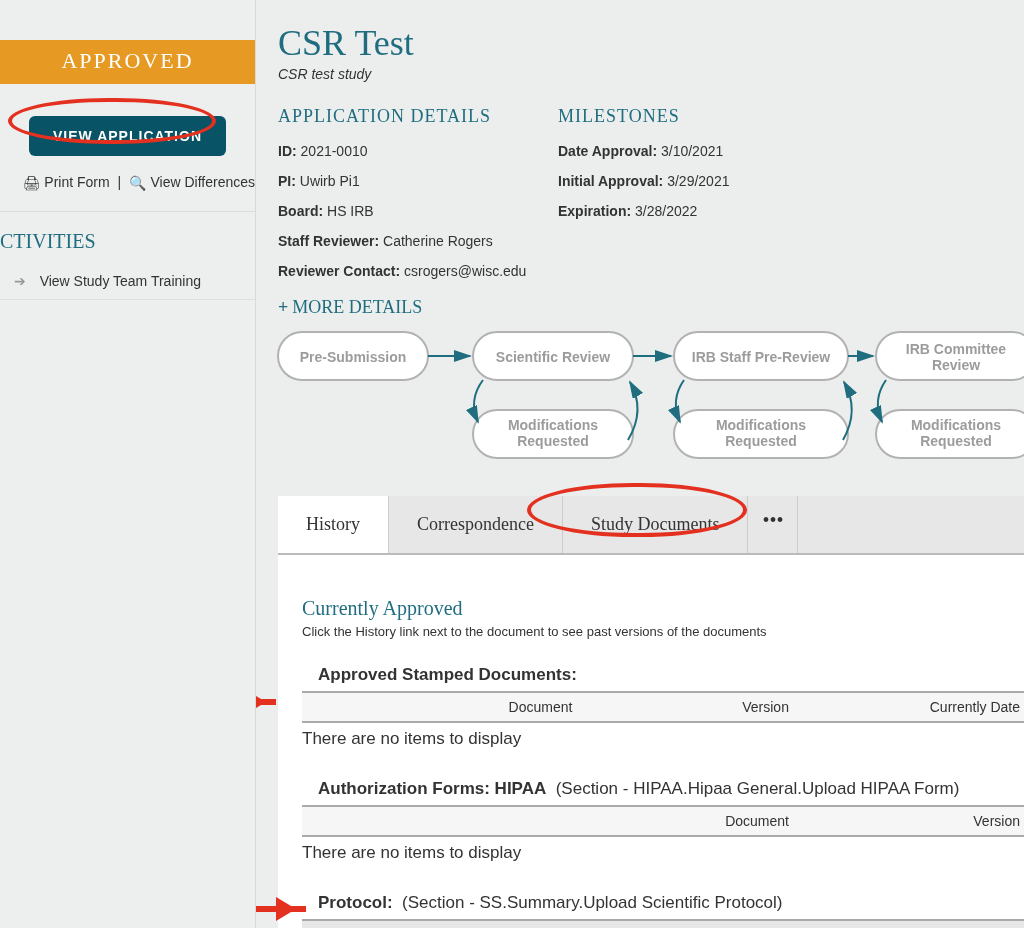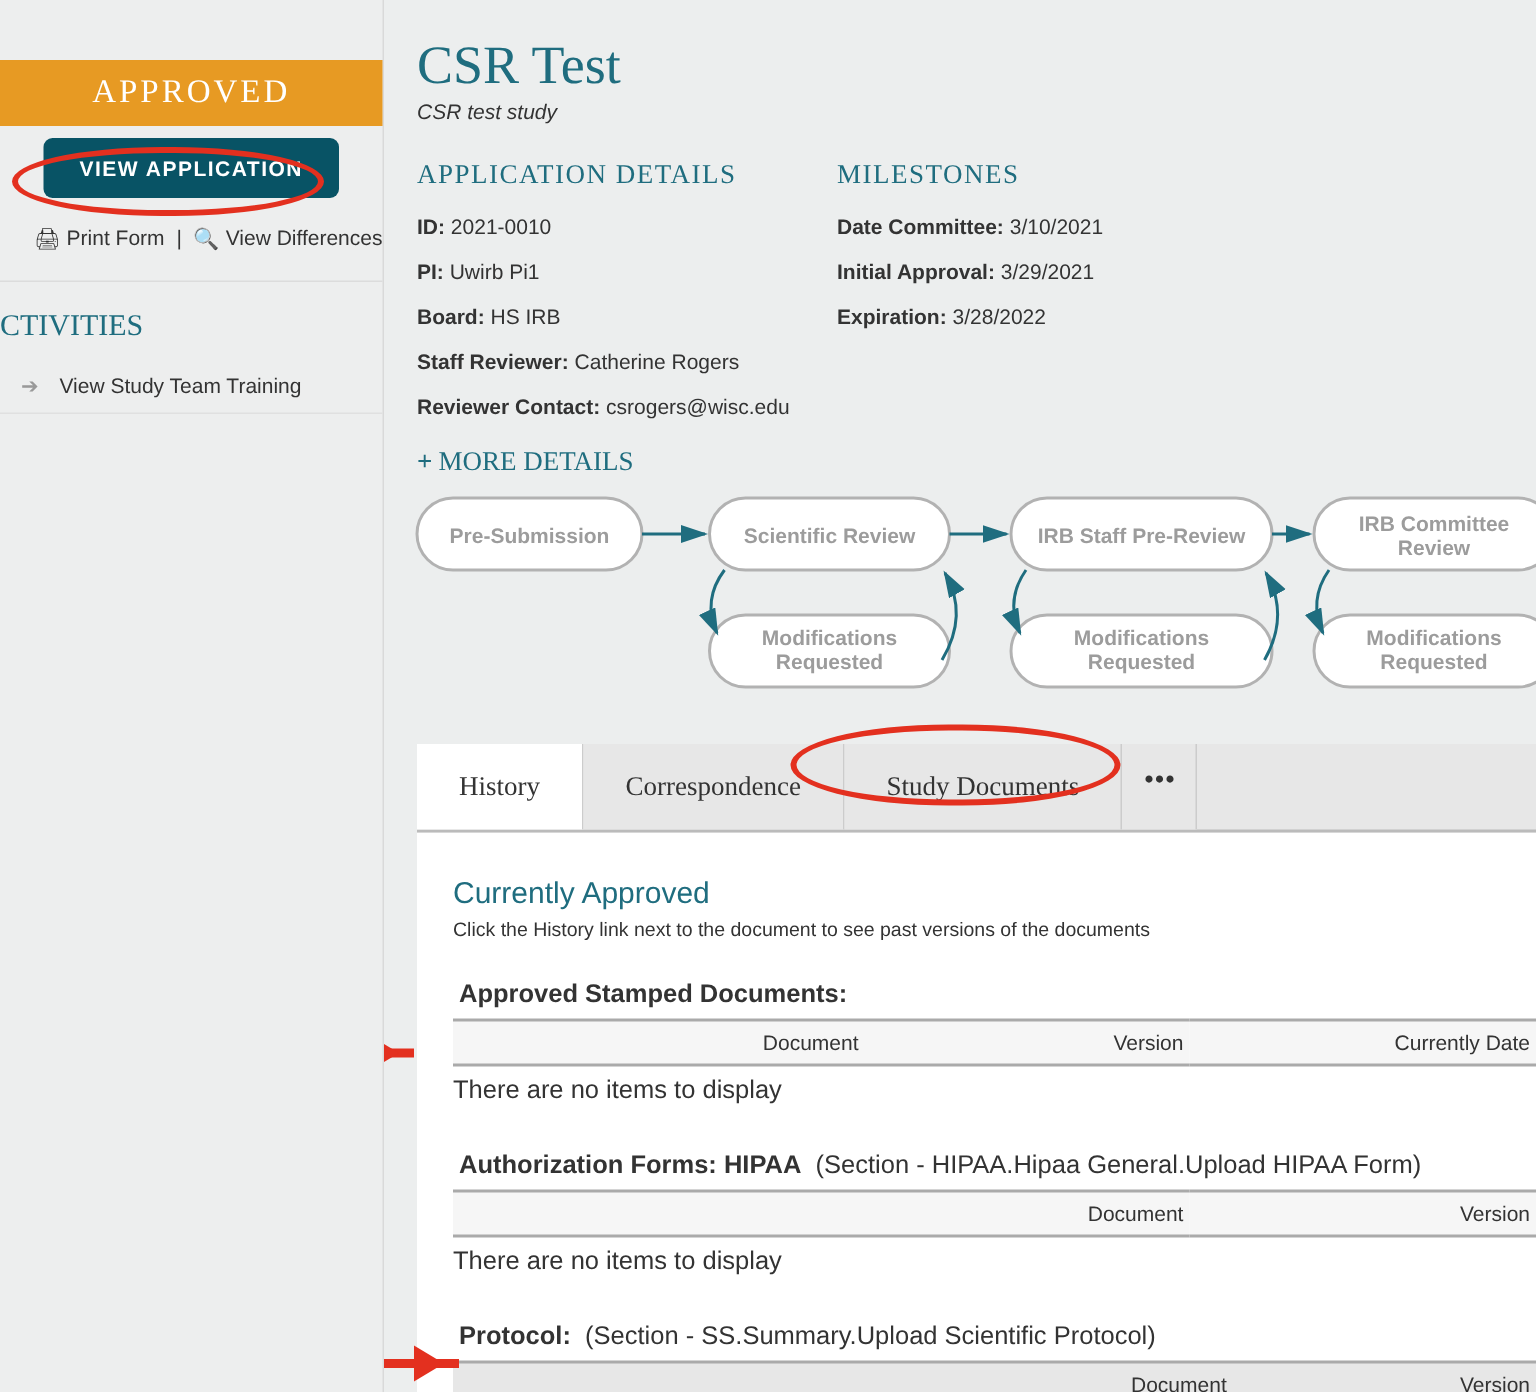--- a/index.html
+++ b/index.html
@@ -1,20 +1,20 @@
 <!DOCTYPE html>
 <html><head>
 <meta charset="utf-8">
 <style>
   *{box-sizing:border-box}
   html,body{margin:0;padding:0;font-family:Arial,Helvetica,sans-serif;background:#eceeee;color:#333;font-size:14px}
   .wrapper{width:1024px;height:928px;display:flex;overflow:hidden}
   .sidebar{width:256px;flex:none;background:#edeeee;border-right:1px solid #d9d9d9;padding-top:40px}
   .status-bar{background:#e79a23;color:#fff;text-align:center;font-family:"Times New Roman",serif;font-size:22px;letter-spacing:2px;padding:8px 0 10px}
-  .view-btn-wrap{position:relative;padding:8px 0 14px;text-align:center}
+  .view-btn-wrap{position:relative;padding:32px 0 14px;text-align:center}
   .view-btn{display:inline-block;background:#085365;color:#fff;font-weight:bold;font-size:14px;letter-spacing:1px;padding:12px 24px;border-radius:6px;border:none;cursor:pointer}
   .circle-hl{position:absolute;border:4px solid #e3301f;border-radius:50%;pointer-events:none}
   .circle-view{top:14px;left:8px;width:208px;height:46px;border-radius:48%/50%}
   .print-row{text-align:right;padding:4px 0 20px;font-size:14px;color:#333;border-bottom:1px solid #dcdcdc}
   .print-row .sep{color:#333;margin:0 4px}
   .icon{display:inline-block;vertical-align:middle}
   .activities-hd{color:#1f6d7f;font-family:"Times New Roman",serif;font-size:20px;padding:18px 0 10px 0}
   .activity-row{padding:10px 0 10px 14px;font-size:14px;color:#333;border-bottom:1px solid #e0e0e0;cursor:pointer}
   .activity-row .arrow{color:#999;margin-right:10px}
   .main{flex:1;padding:22px 0 0 22px;background:#eceeee;overflow:hidden}
@@ -31,23 +31,23 @@
   .workflow svg{overflow:visible}
   .node{fill:#fff;stroke:#b2b2b2;stroke-width:2}
   .node-txt{fill:#9c9c9c;font-family:Arial;font-size:14px;font-weight:bold}
   .conn{stroke:#1f6d7f;stroke-width:2;fill:none}
   .tabs{background:#fff;padding:0}
   .tabstrip{background:#e7e7e7;display:flex;border-bottom:2px solid #bbb;position:relative}
   .tab{padding:18px 28px;font-family:"Times New Roman",serif;font-size:18px;color:#333;background:#e7e7e7;border-right:1px solid #ccc;cursor:pointer}
   .tab.sel{background:#fff}
   .tab.ell{padding:18px 14px;font-size:20px;line-height:12px}
   .tab-body{padding:30px 0 0 24px}
-  .ca-hd{color:#1f6d7f;font-family:Liberation Sans, sans-serif;font-size:20px;margin:0 0 4px}
+  .ca-hd{color:#1f6d7f;font-family:Liberation Serif, serif;font-size:20px;margin:12px 0 4px}
   .ca-sub{font-size:13px;margin:0 0 26px}
-  .sect-title{font-weight:bold;font-size:17px;margin:0 4px 6px}
+  .sect-title{font-weight:bold;font-size:17px;margin:0 16px 6px}
   .sect-hint{font-weight:normal}
   table.doc{width:100%;border-collapse:collapse;margin-top:4px;font-size:14px}
   table.doc th{text-align:right;font-weight:normal;border-top:2px solid #aaa;border-bottom:2px solid #aaa;padding:6px 4px;background:#f6f6f6}
   .empty{font-size:17px;padding:6px 0 30px}
   .proto table.doc th{background:#e7e7e7}
   .proto .doccell{padding-left:40px}
   .red-arrow{position:absolute;height:6px;background:#e3301f}
   .red-arrow::after{content:"";position:absolute;right:-2px;top:-9px;border:12px solid transparent;border-left:20px solid #e3301f}
   .circle-tab{top:-13px;left:-36px;width:220px;height:54px;border-radius:48%/50%}
   .tabwrap{position:relative}
@@ -85,21 +85,21 @@
       <div class="col">
         <div class="section-hd">APPLICATION DETAILS</div>
         <div class="kv"><b>ID:</b> <span>2021-0010</span></div>
         <div class="kv"><b>PI:</b> <span>Uwirb Pi1</span></div>
         <div class="kv"><b>Board:</b> <span>HS IRB</span></div>
         <div class="kv"><b>Staff Reviewer:</b> <span>Catherine Rogers</span></div>
         <div class="kv"><b>Reviewer Contact:</b> <span>csrogers@wisc.edu</span></div>
       </div>
       <div class="col">
         <div class="section-hd">MILESTONES</div>
-        <div class="kv"><b>Date Committee:</b> <span>3/10/2021</span></div>
+        <div class="kv"><b>Date Approval:</b> <span>3/10/2021</span></div>
         <div class="kv"><b>Initial Approval:</b> <span>3/29/2021</span></div>
         <div class="kv"><b>Expiration:</b> <span>3/28/2022</span></div>
       </div>
     </div>
 
     <div class="more">
       <span class="plus">+</span><span>MORE DETAILS</span>
     </div>
 
     <div class="workflow">

